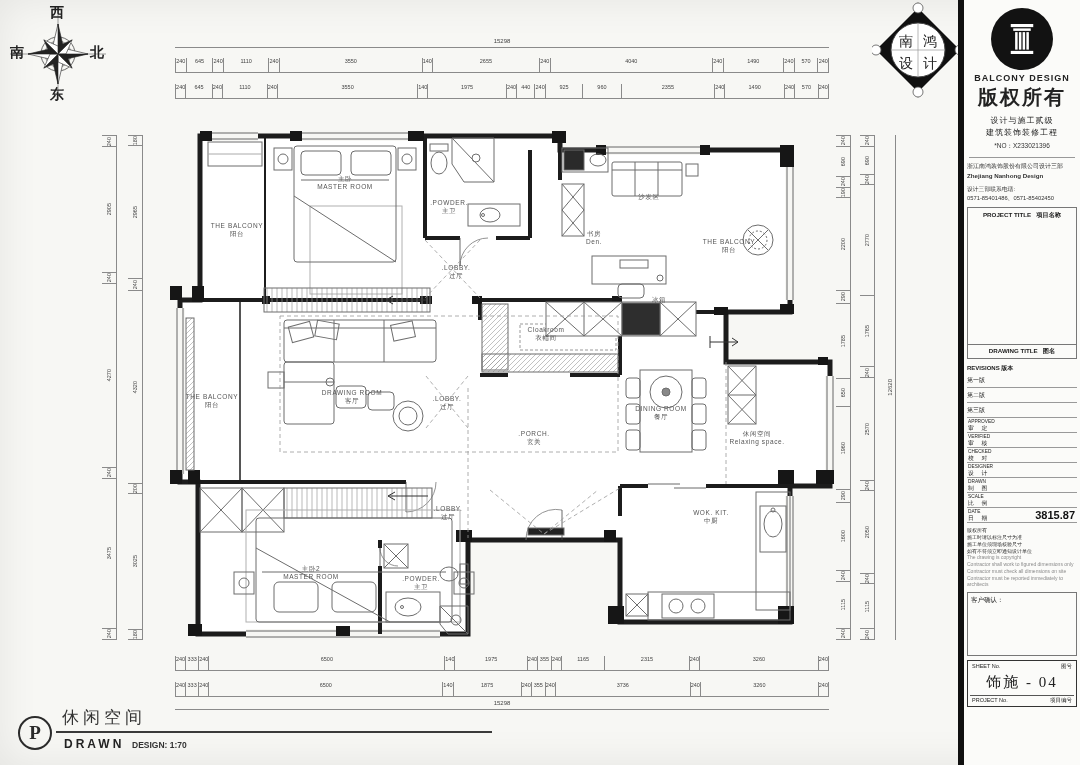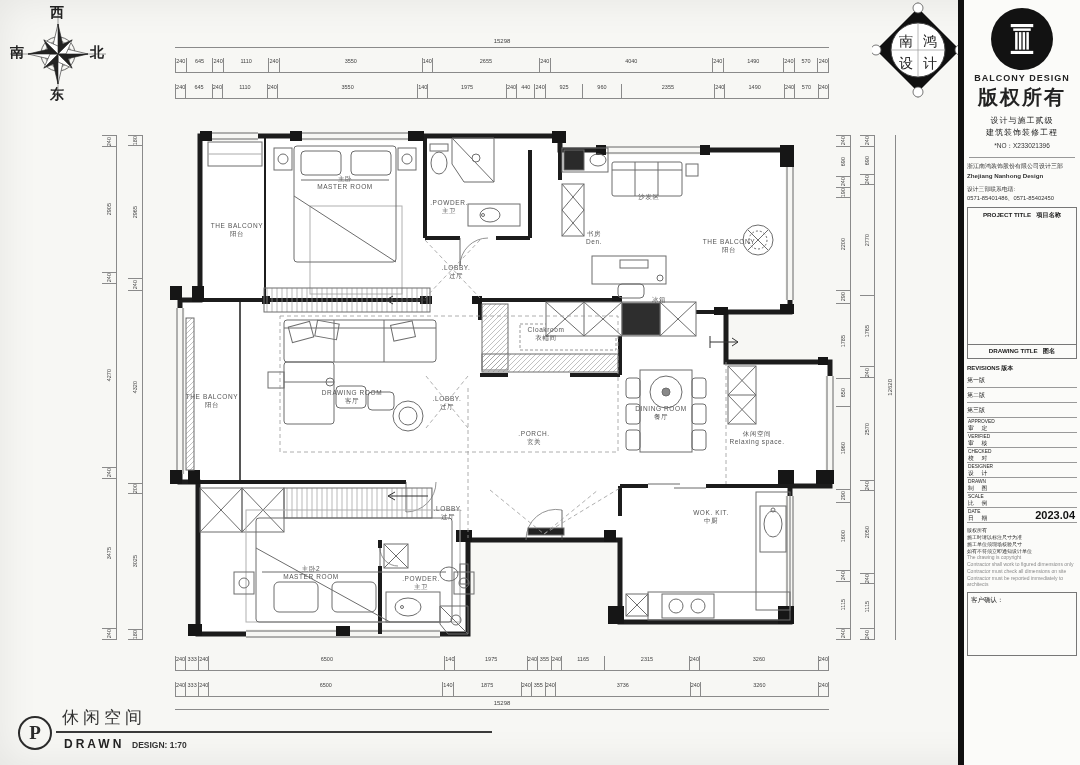--- a/index.html
+++ b/index.html
@@ -762,30 +762,41 @@
           <span class="f-en">DRAWN</span>
           <span class="f-cn">制 图</span>
         </div>
         <div class="field-row">
           <span class="f-en">SCALE</span>
           <span class="f-cn">比 例</span>
         </div>
         <div class="field-row">
           <span class="f-en">DATE</span>
           <span class="f-cn">日 期</span>
-          <span class="f-val">2023.04</span>
+          <span class="f-val">3815.87</span>
         </div>
       </div>
     <div id="notes-list">
         <div class="note-line">版权所有</div>
         <div class="note-line">施工时请以标注尺寸为准</div>
         <div class="note-line">施工单位须现场核验尺寸</div>
         <div class="note-line">如有不符须立即通知设计单位</div>
         <div class="note-line en">The drawing is copyright</div>
         <div class="note-line en">Contractor shall work to figured dimensions only</div>
         <div class="note-line en">Contractor must check all dimensions on site</div>
         <div class="note-line en">Contractor must be reported immediately to architects</div>
       </div>
     <div class="tb-clientbox">
       <span>客户确认：</span>
     </div>
+    <div class="tb-sheetbox">
+      <div class="tb-sheetrow">
+        <span>SHEET No.</span>
+        <span>图号</span>
+      </div>
+      <div class="tb-sheetval">饰施 - 04</div>
+      <div class="tb-sheetrow tb-projrow">
+        <span>PROJECT No.</span>
+        <span>项目编号</span>
+      </div>
+    </div>
   </div>
 </div>
 
 </body></html>

